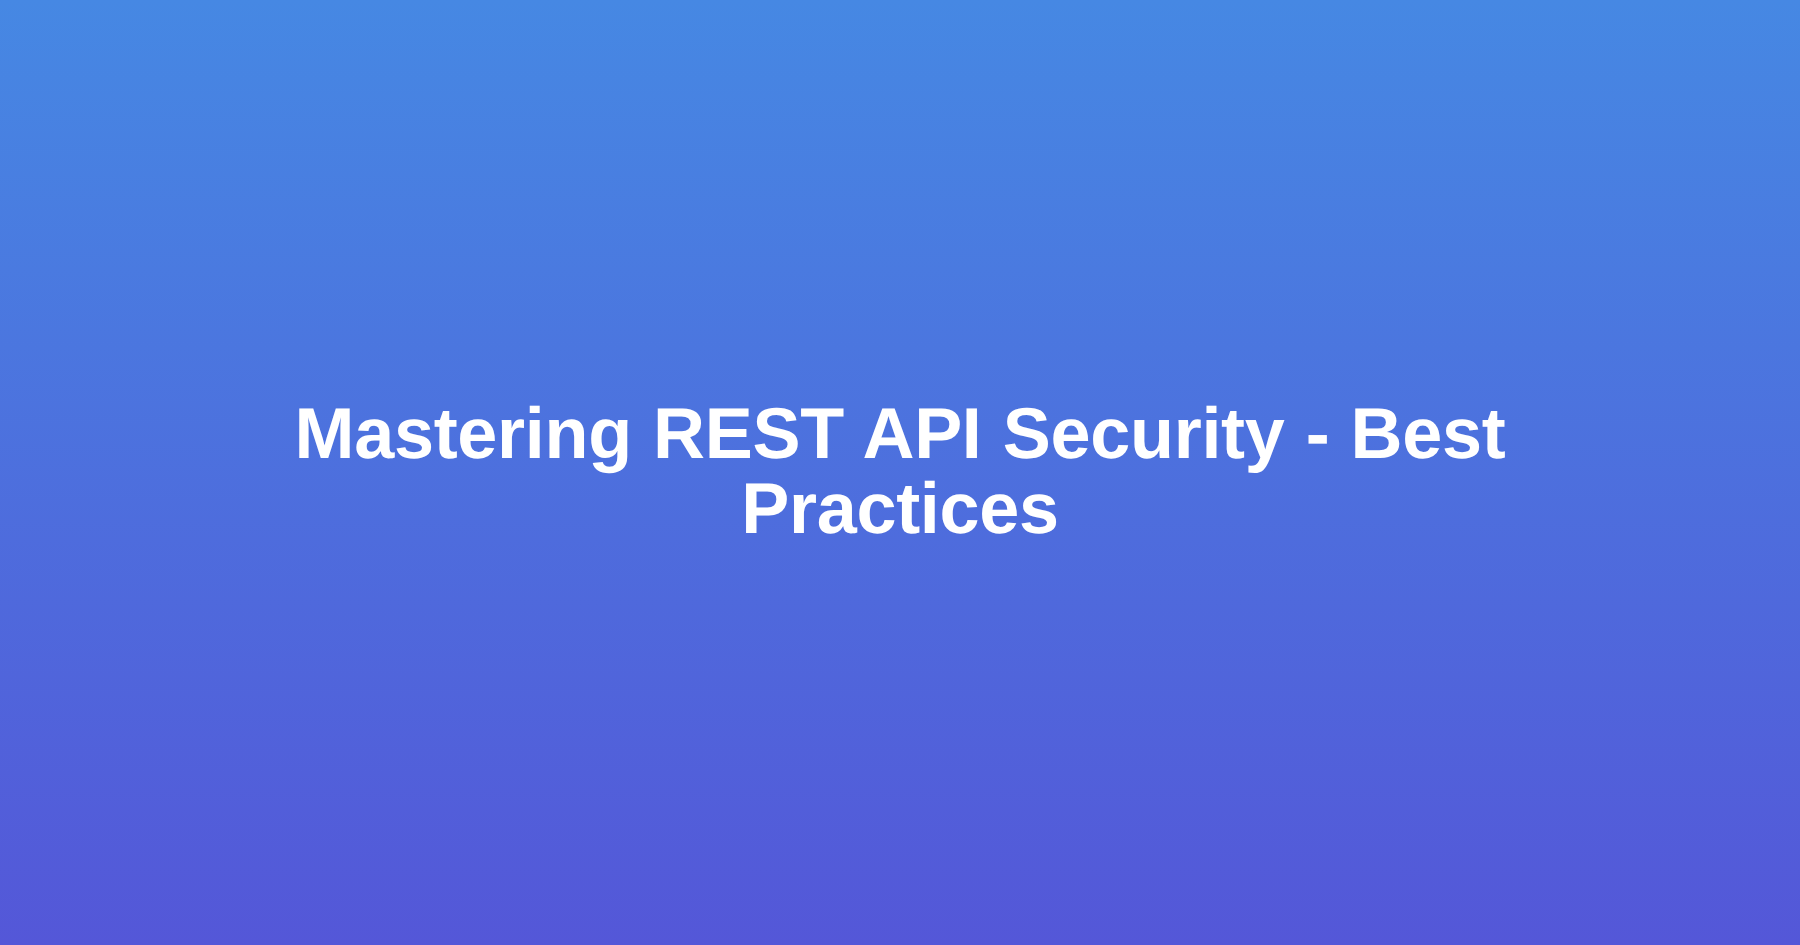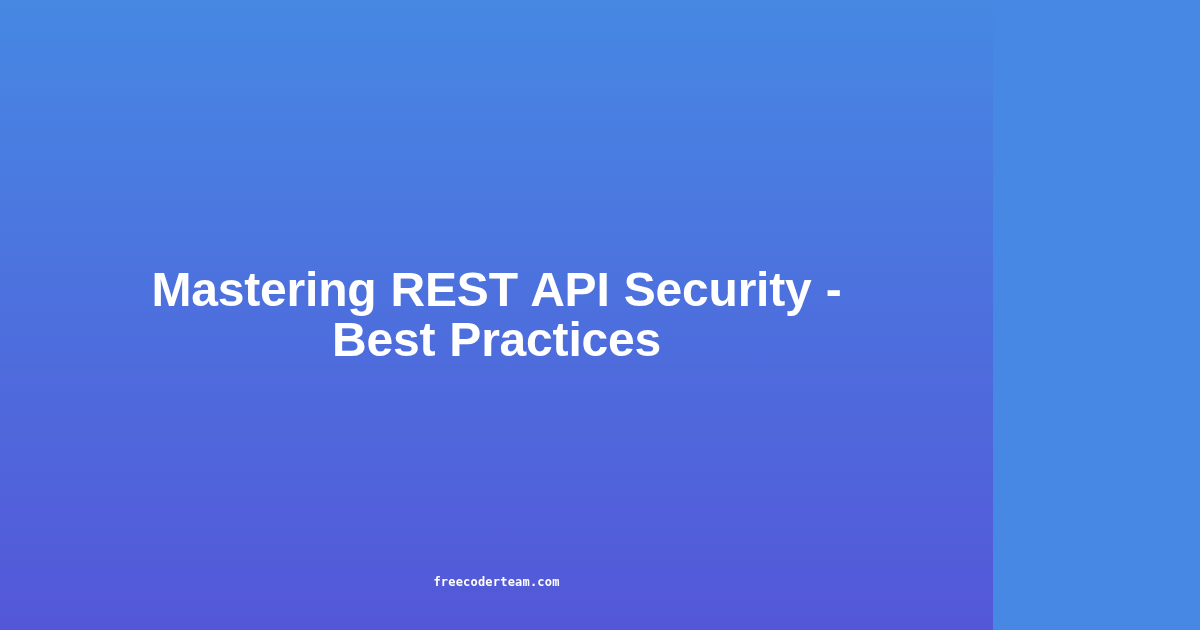--- a/index.html
+++ b/index.html
@@ -13,21 +13,21 @@
     height: 630px;
     overflow: hidden;
     font-family: "Liberation Sans", sans-serif;
     background: #4688e3;
   }
 
   
   .banner {
     position: relative;
     box-sizing: border-box;
-    width: 993px;
+    width: 1200px;
     height: 630px;
     background-image: linear-gradient(180deg, #4688e3 0%, #5457d8 100%);
     display: flex;
     flex-direction: column;
     align-items: center;
     justify-content: center;
     overflow: hidden;
     padding-left: 18px;
   }
 
@@ -81,17 +81,14 @@
 </style>
 </head>
 <body>
 
 <div class="banner">
 
   <div class="title-block">
     <h1 class="banner-title">Mastering REST API Security - Best Practices</h1>
   </div>
 
-  <div class="footer">
-    <span class="site-name">freecoderteam.com</span>
-  </div>
 
 </div>
 
 </body></html>

